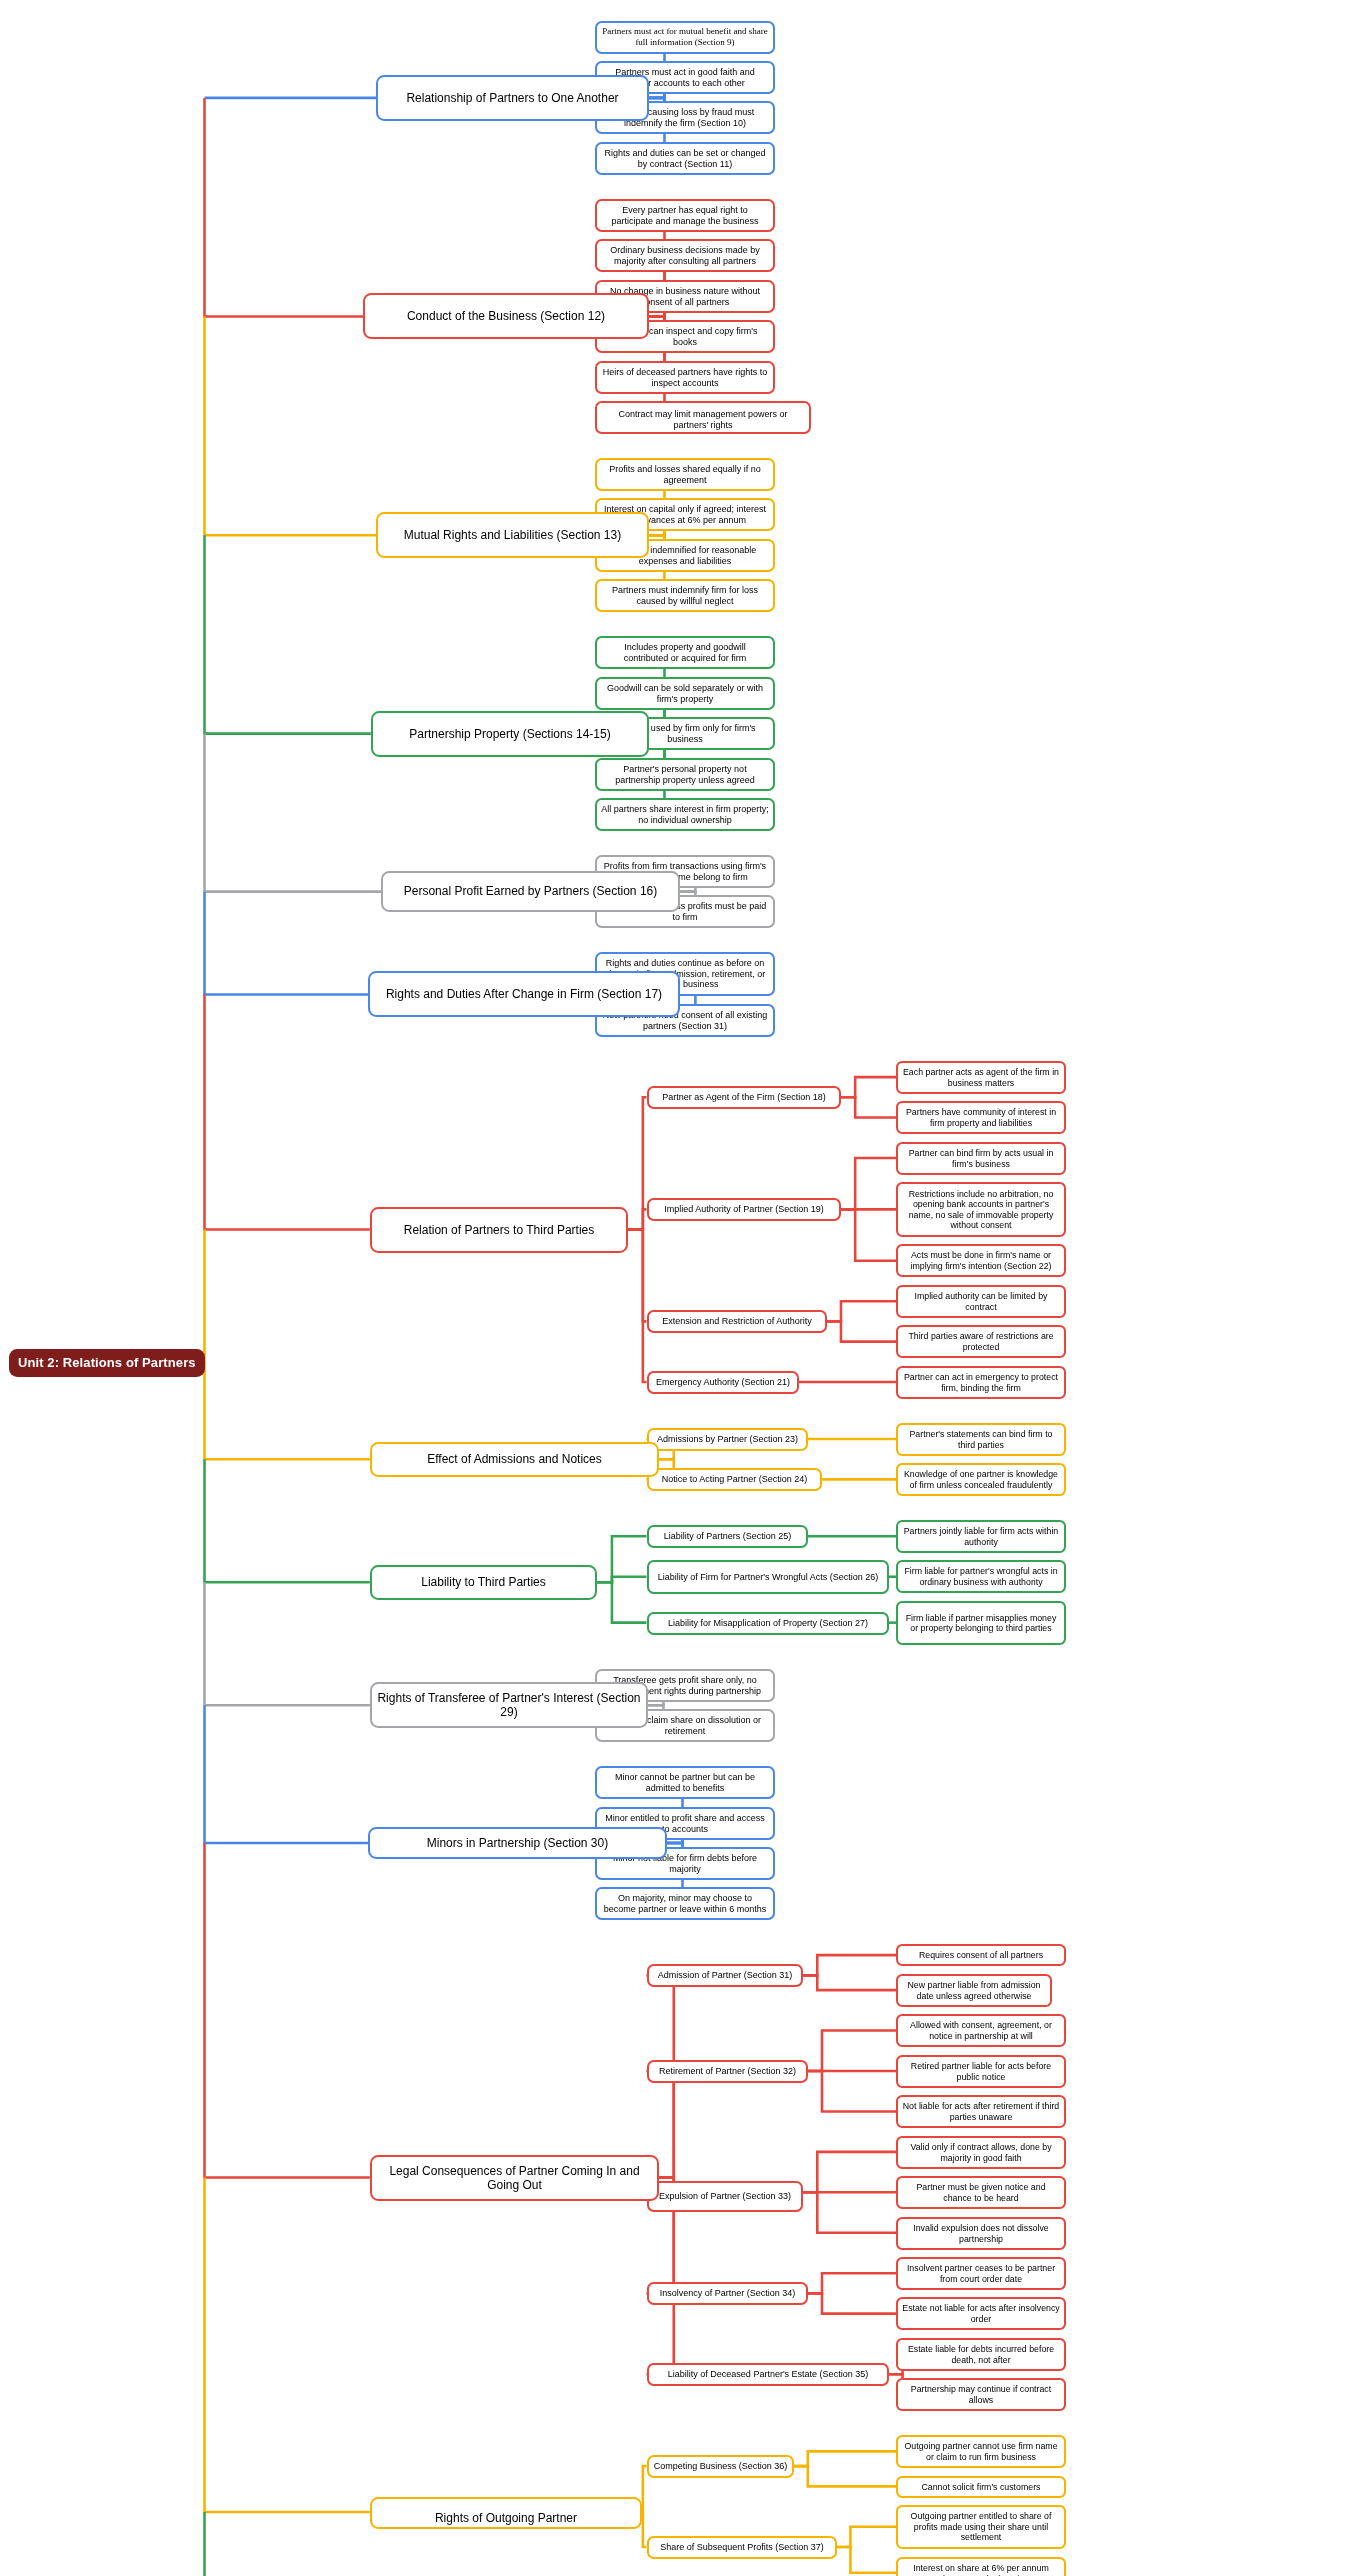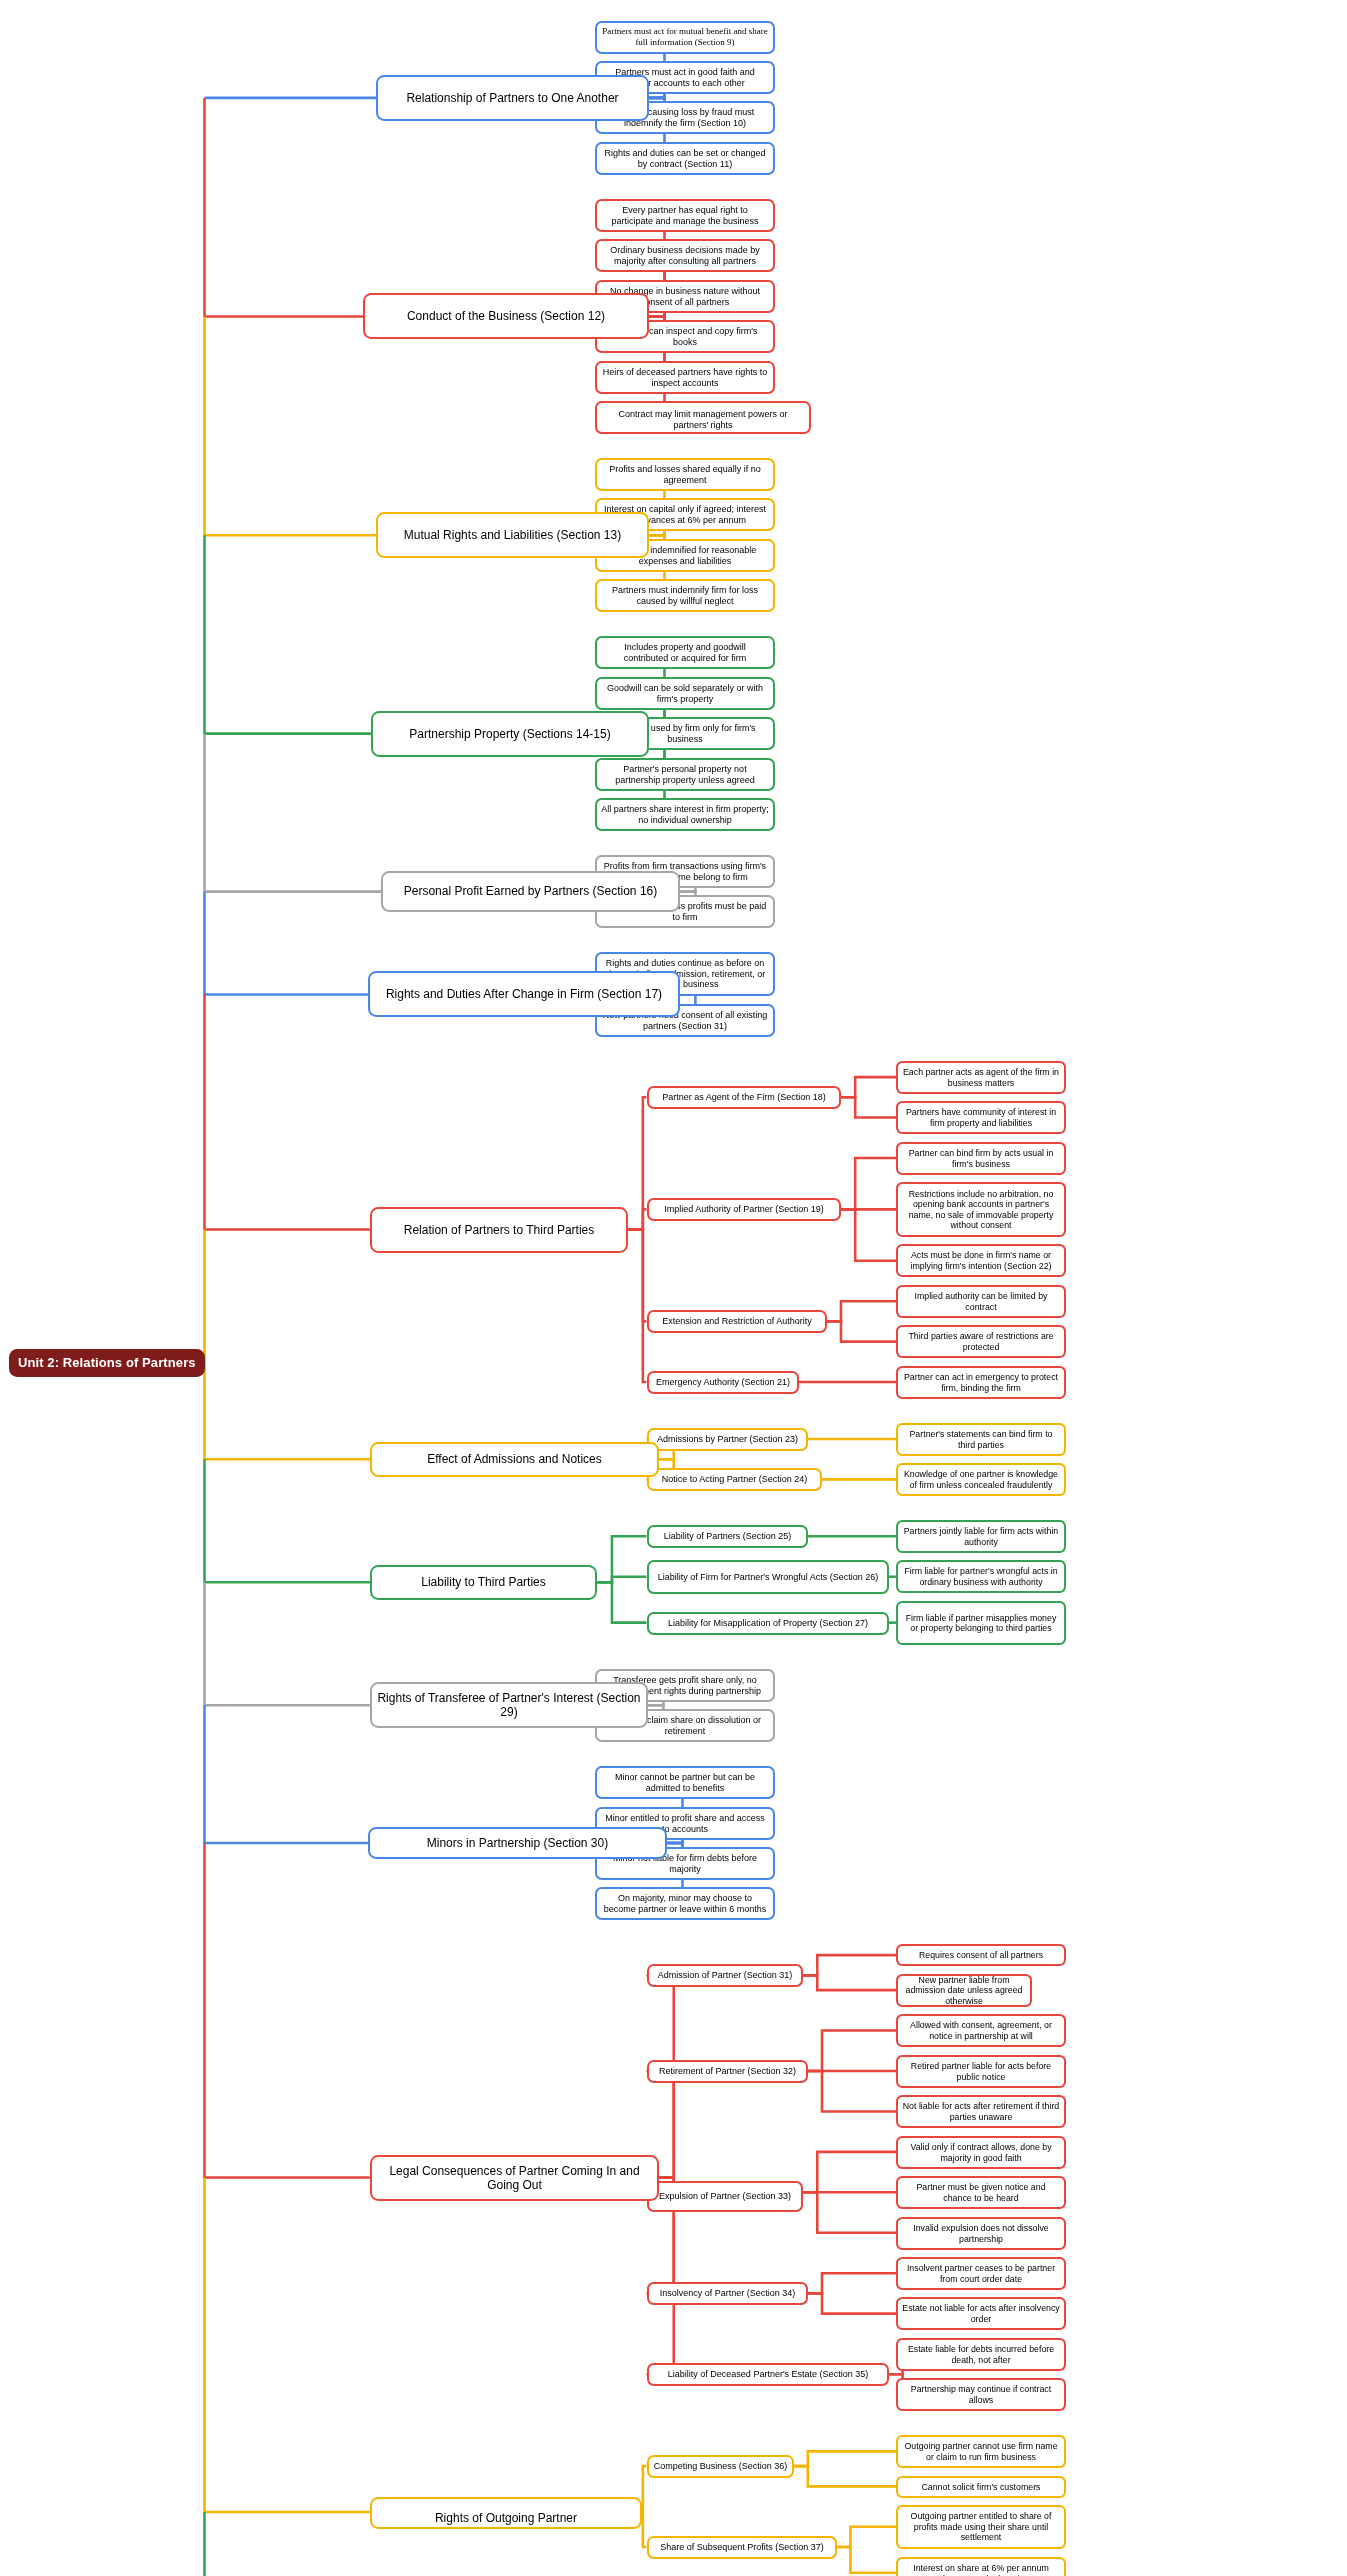--- a/index.html
+++ b/index.html
@@ -303,21 +303,21 @@
     </div>
     <div class="node l2" style="left: 595px; top: 1887px; width: 180px; height: 33px; border-color: rgb(74, 134, 232);">
       <span>On majority, minor may choose to become partner or leave within 6 months</span>
     </div>
     <div class="node l1" style="left: 368px; top: 1827px; width: 299px; height: 32px; border-color: rgb(74, 134, 232);">
       <span>Minors in Partnership (Section 30)</span>
     </div>
     <div class="node l3" style="left: 896px; top: 1944px; width: 170px; height: 22px; border-color: rgb(232, 70, 60);">
       <span>Requires consent of all partners</span>
     </div>
-    <div class="node l3" style="left: 896px; top: 1974px; width: 136px; height: 33px; border-color: rgb(232, 70, 60);">
+    <div class="node l3" style="left: 896px; top: 1974px; width: 156px; height: 33px; border-color: rgb(232, 70, 60);">
       <span>New partner liable from admission date unless agreed otherwise</span>
     </div>
     <div class="node l2" style="left: 647px; top: 1964px; width: 156px; height: 22.6px; border-color: rgb(232, 70, 60);">
       <span>Admission of Partner (Section 31)</span>
     </div>
     <div class="node l3" style="left: 896px; top: 2014px; width: 170px; height: 33px; border-color: rgb(232, 70, 60);">
       <span>Allowed with consent, agreement, or notice in partnership at will</span>
     </div>
     <div class="node l3" style="left: 896px; top: 2055px; width: 170px; height: 33px; border-color: rgb(232, 70, 60);">
       <span>Retired partner liable for acts before public notice</span>

